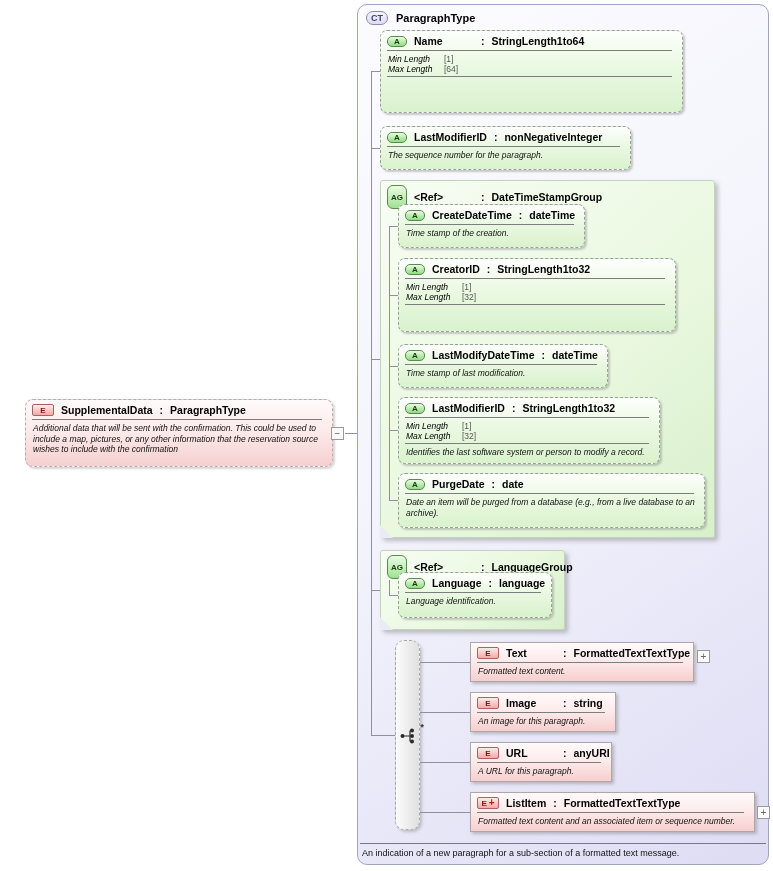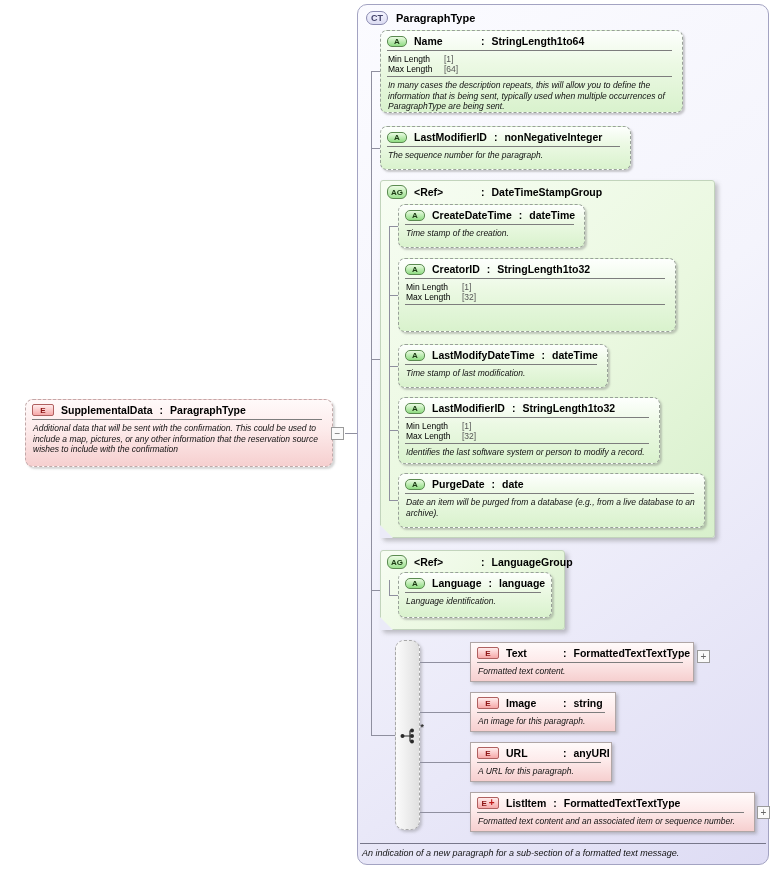--- a/index.html
+++ b/index.html
@@ -13,21 +13,21 @@
       background:linear-gradient(145deg,#fbfbff 0%,#f4f4fc 45%,#dedcf4 100%);}
   .ct-title{position:absolute;left:8px;top:6px;display:flex;align-items:center;gap:8px;}
 
   
   .badge{display:inline-flex;align-items:center;justify-content:center;
          font-weight:bold;flex:0 0 auto;}
   .badge-ct{min-width:22px;height:14px;font-size:9px;color:#44446a;
             background:linear-gradient(#f4f4ff,#dcdcf2);border:1px solid #8a8ab0;border-radius:7px;}
   .badge-a{min-width:20px;height:11px;font-size:8px;color:#1c3a14;
            background:linear-gradient(#eafbe2,#8fdc82);border:1px solid #5a8a50;border-radius:5px;}
-  .badge-ag{min-width:20px;height:14px;font-size:8px;color:#1c3a14;
+  .badge-ag{min-width:20px;height:24px;font-size:8px;color:#1c3a14;
             background:linear-gradient(#eafbe2,#9fe292);border:1px solid #5a8a50;border-radius:6px;}
   .badge-e{min-width:22px;height:12px;font-size:8px;color:#8c1414;
            background:linear-gradient(#ffecec,#f6a8a8);border:1px solid #b06060;border-radius:2px;gap:2px;}
   .badge-e .plus-glyph{color:#c01818;font-size:10px;font-weight:bold;line-height:10px;}
 
   
   .attr{position:absolute;border:1px dashed #98a098;border-radius:7px;
         background:linear-gradient(#fdfffd 0%,#eefaе8 40%,#d9f2cd 100%);
         background:linear-gradient(#fdfffd 0%,#ecf9e4 40%,#d9f2cd 100%);
         box-shadow:2px 2px 2px rgba(110,110,110,.35);padding:2px 6px 2px 6px;}
@@ -45,37 +45,37 @@
 
   .hdr{display:flex;align-items:center;gap:7px;white-space:nowrap;
        font-size:10.5px;font-weight:bold;padding:2px 0 3px 0;}
   .nm{display:inline-block;}
   .tab60{min-width:60px;}
   .tab50{min-width:50px;}
   .box-sep{border-top:1px solid #7d7d7d;margin:0 4px 2px 0;}
   .desc{font-style:italic;font-size:8.5px;line-height:10.5px;color:#111;padding:1px 2px 2px 1px;}
   .facets{padding:1px 0 2px 1px;}
   .facet{font-size:8.5px;line-height:10px;}
-  .facet .fl{display:inline-block;min-width:56px;}
+  .facet .fl{display:inline-block;min-width:56px;font-style:italic;}
   .facet .fv{color:#555;}
 
   
   .choice{position:absolute;left:395px;top:640px;width:25px;height:190px;
           border:1px dashed #a8a8a8;border-radius:9px;
           background:linear-gradient(90deg,#fbfbfb,#e0e0e0);
           box-shadow:2px 2px 3px rgba(110,110,110,.35);}
 
   
   .hline,.vline{position:absolute;background:#8f8f9f;}
   .hline{height:1px;} .vline{width:1px;}
   .card{position:absolute;font-size:9px;font-style:italic;font-weight:bold;color:#222;white-space:nowrap;margin-left:36px;}
   .expander{position:absolute;width:13px;height:13px;border:1px solid #9a9a9a;
             background:#fafafa;color:#666;font-size:10px;line-height:11px;
             text-align:center;cursor:pointer;}
-  .footer-note{position:absolute;font-style:italic;font-size:9px;color:#111;}
+  .footer-note{position:absolute;font-size:9px;color:#111;}
 </style>
 </head>
 <body>
 
 <div class="canvas">
 
   <span class="card" style="left:3px;top:424px;">0..[1]</span>
 
   <div class="elem dashed" style="left:25px;top:399px;width:308px;height:68px;">
     <div class="hdr">
@@ -111,21 +111,20 @@
       <span class="nm tab60">Name</span>
       <span>:</span>
       <span>StringLength1to64</span>
     </div>
     <div class="box-sep"></div>
     <div class="facets">
       <div class="facet"><span class="fl">Min Length</span><span class="fv">[1]</span></div>
       <div class="facet"><span class="fl">Max Length</span><span class="fv">[64]</span></div>
     </div>
     <div class="box-sep"></div>
-    <div class="desc">In many cases the description repeats, this will allow you to define the information that is being sent, typically used when multiple occurrences of ParagraphType are being sent.</div>
   </div>
 
   <div class="attr" style="left:380px;top:126px;width:251px;height:44px;">
     <div class="hdr">
       <span class="badge badge-a">A</span>
       <span class="nm">LastModifierID</span>
       <span>:</span>
       <span>nonNegativeInteger</span>
     </div>
     <div class="box-sep"></div>

